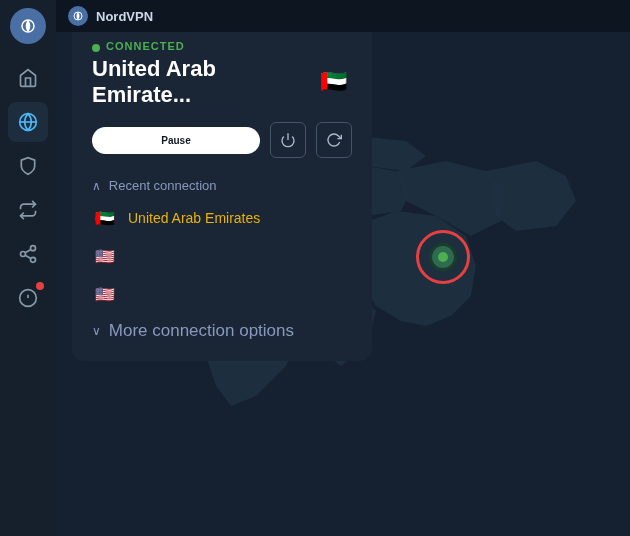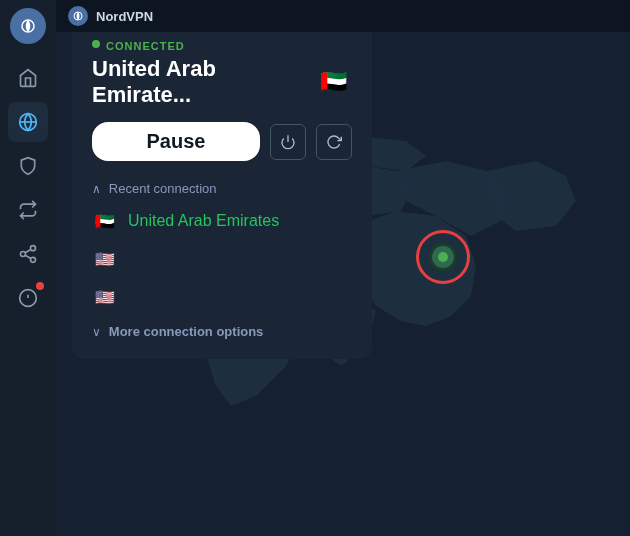--- a/index.html
+++ b/index.html
@@ -102,21 +102,21 @@
       margin-bottom: 4px;
     }
 
     .connected-label {
       color: #4caf50;
       font-size: 11px;
       font-weight: 700;
       letter-spacing: 1px;
       text-transform: uppercase;
       display: flex;
-      align-items: flex-start;
+      align-items: flex-end;
       gap: 6px;
     }
 
     .connected-dot {
       width: 8px;
       height: 8px;
       border-radius: 50%;
       background: #4caf50;
       display: inline-block;
     }
@@ -151,21 +151,21 @@
       margin-bottom: 20px;
     }
 
     .pause-btn {
       flex: 1;
       background: #ffffff;
       color: #0f1923;
       border: none;
       border-radius: 16px;
       padding: 8px 16px;
-      font-size: 20px;
+      font-size: 10px;
       font-weight: 600;
       cursor: pointer;
     }
 
     .icon-btn {
       width: 36px;
       height: 36px;
       background: transparent;
       border: 1.5px solid #445566;
       border-radius: 6px;
@@ -213,35 +213,34 @@
       width: 26px;
       height: 26px;
       border-radius: 50%;
       font-size: 16px;
       display: flex;
       align-items: center;
       justify-content: center;
     }
 
     .connection-name {
-      font-size: 16px;
-      color: #22c55e;
+      font-size: 14px;
+      color: #eab308;
     }
 
     .more-options {
       display: flex;
       align-items: center;
       gap: 8px;
       cursor: pointer;
     }
 
     .more-options-text {
-      font-size: 13px;
+      font-size: 17px;
       color: #8899bb;
-      font-weight: bold;
     }
 
     
     .map-pin {
       position: absolute;
       right: 160px;
       top: 230px;
     }
 
     .pin-outer {

